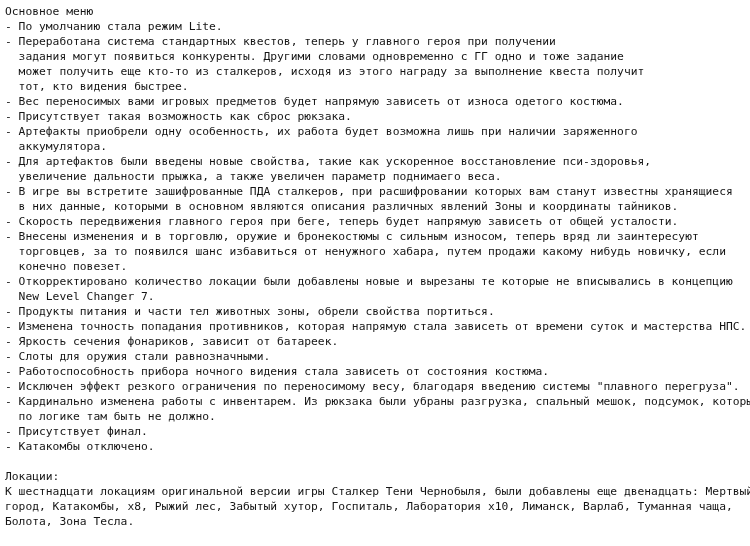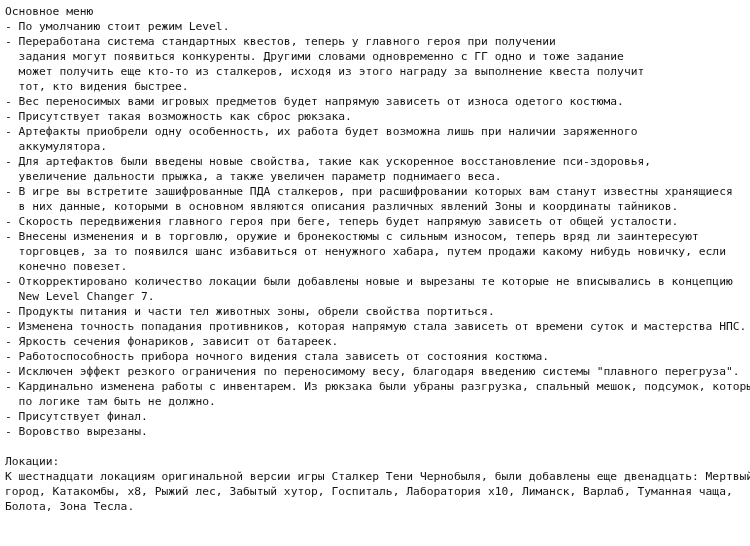--- a/index.html
+++ b/index.html
@@ -20,21 +20,21 @@
     white-space: pre;
     min-height: 15px;
     letter-spacing: 0;
   }
 </style>
 </head>
 <body>
 
 <div class="page">
   <div class="line">Основное меню</div>
-  <div class="line">- По умолчанию стоит режим Level.</div>
+  <div class="line">- По умолчанию стала режим Lite.</div>
   <div class="line">- Переработана система стандартных квестов, теперь у главного героя при получении</div>
   <div class="line">  задания могут появиться конкуренты. Другими словами одновременно с ГГ одно и тоже задание</div>
   <div class="line">  может получить еще кто-то из сталкеров, исходя из этого награду за выполнение квеста получит</div>
   <div class="line">  тот, кто видения быстрее.</div>
   <div class="line">- Вес переносимых вами игровых предметов будет напрямую зависеть от износа одетого костюма.</div>
   <div class="line">- Присутствует такая возможность как сброс рюкзака.</div>
   <div class="line">- Артефакты приобрели одну особенность, их работа будет возможна лишь при наличии заряженного</div>
   <div class="line">  аккумулятора.</div>
   <div class="line">- Для артефактов были введены новые свойства, такие как ускоренное восстановление пси-здоровья,</div>
   <div class="line">  увеличение дальности прыжка, а также увеличен параметр поднимаего веса.</div>
@@ -42,24 +42,25 @@
   <div class="line">  в них данные, которыми в основном являются описания различных явлений Зоны и координаты тайников.</div>
   <div class="line">- Скорость передвижения главного героя при беге, теперь будет напрямую зависеть от общей усталости.</div>
   <div class="line">- Внесены изменения и в торговлю, оружие и бронекостюмы с сильным износом, теперь вряд ли заинтересуют</div>
   <div class="line">  торговцев, за то появился шанс избавиться от ненужного хабара, путем продажи какому нибудь новичку, если</div>
   <div class="line">  конечно повезет.</div>
   <div class="line">- Откорректировано количество локации были добавлены новые и вырезаны те которые не вписывались в концепцию</div>
   <div class="line">  New Level Changer 7.</div>
   <div class="line">- Продукты питания и части тел животных зоны, обрели свойства портиться.</div>
   <div class="line">- Изменена точность попадания противников, которая напрямую стала зависеть от времени суток и мастерства НПС.</div>
   <div class="line">- Яркость сечения фонариков, зависит от батареек.</div>
+  <div class="line">- Слоты для оружия стали равнозначными.</div>
   <div class="line">- Работоспособность прибора ночного видения стала зависеть от состояния костюма.</div>
   <div class="line">- Исключен эффект резкого ограничения по переносимому весу, благодаря введению системы "плавного перегруза".</div>
   <div class="line">- Кардинально изменена работы с инвентарем. Из рюкзака были убраны разгрузка, спальный мешок, подсумок, которых</div>
   <div class="line">  по логике там быть не должно.</div>
   <div class="line">- Присутствует финал.</div>
-  <div class="line">- Воровство вырезаны.</div>
+  <div class="line">- Катакомбы отключено.</div>
   <div class="line"></div>
   <div class="line">Локации:</div>
   <div class="line">К шестнадцати локациям оригинальной версии игры Сталкер Тени Чернобыля, были добавлены еще двенадцать: Мертвый</div>
   <div class="line">город, Катакомбы, х8, Рыжий лес, Забытый хутор, Госпиталь, Лаборатория х10, Лиманск, Варлаб, Туманная чаща,</div>
   <div class="line">Болота, Зона Тесла.</div>
 </div>
 
 </body></html>

